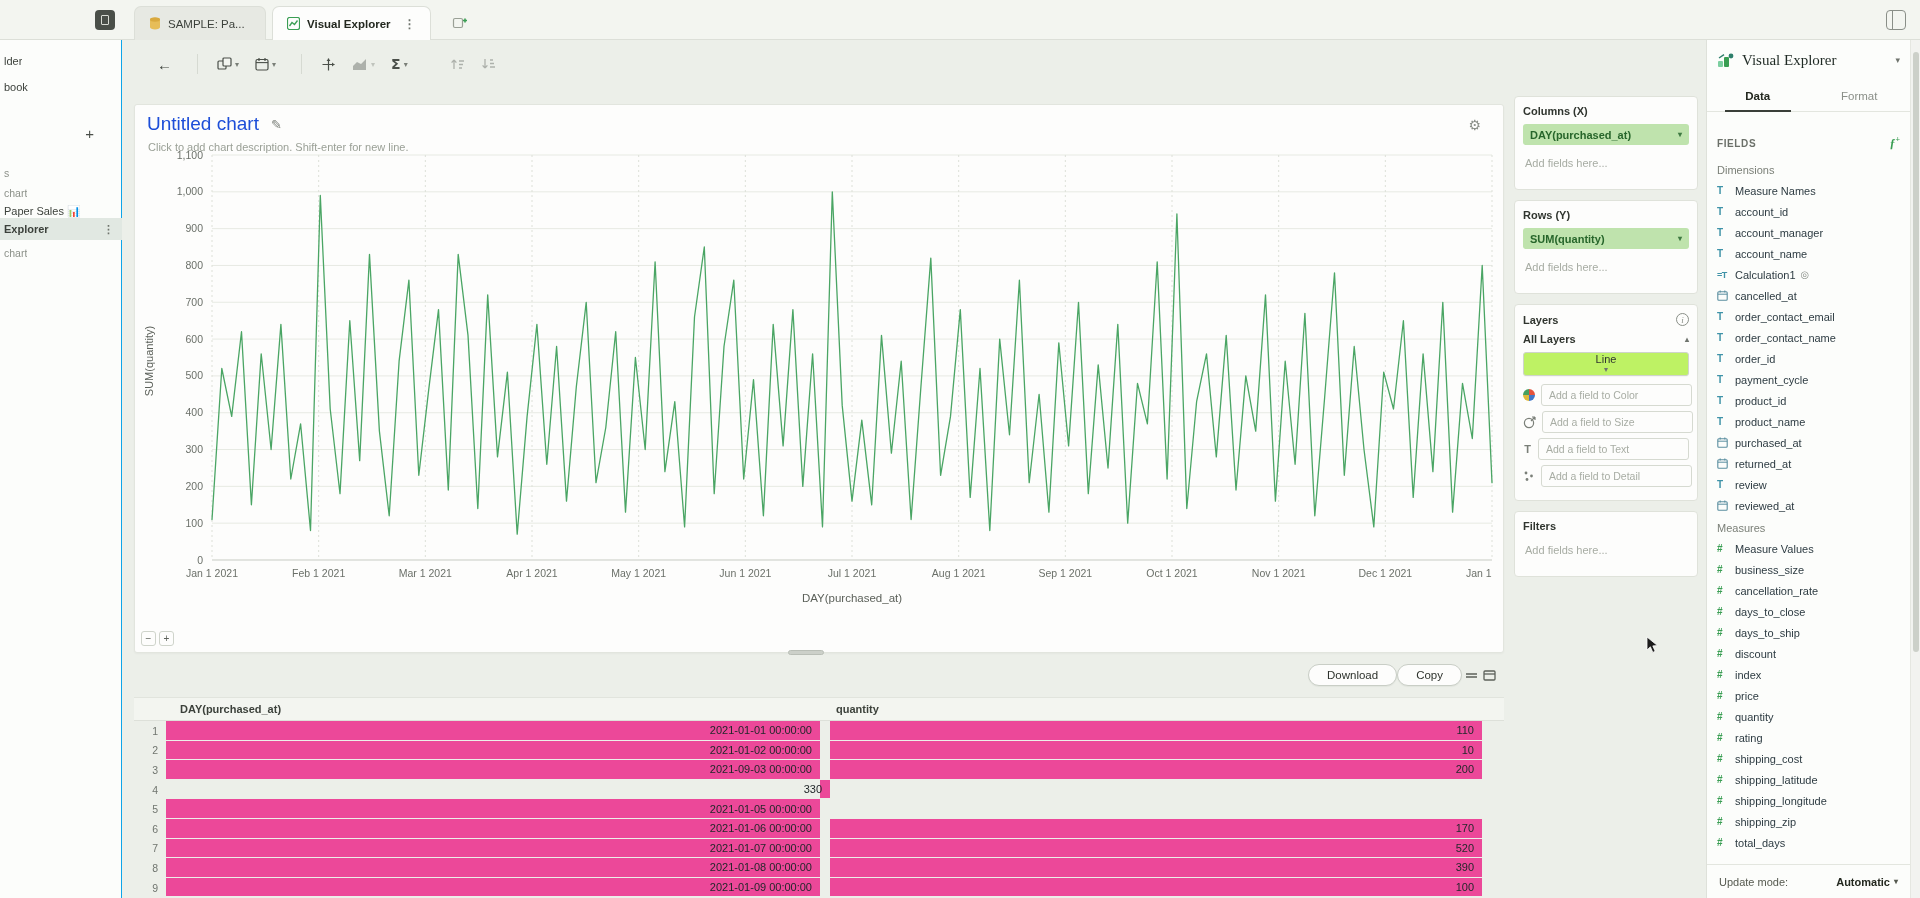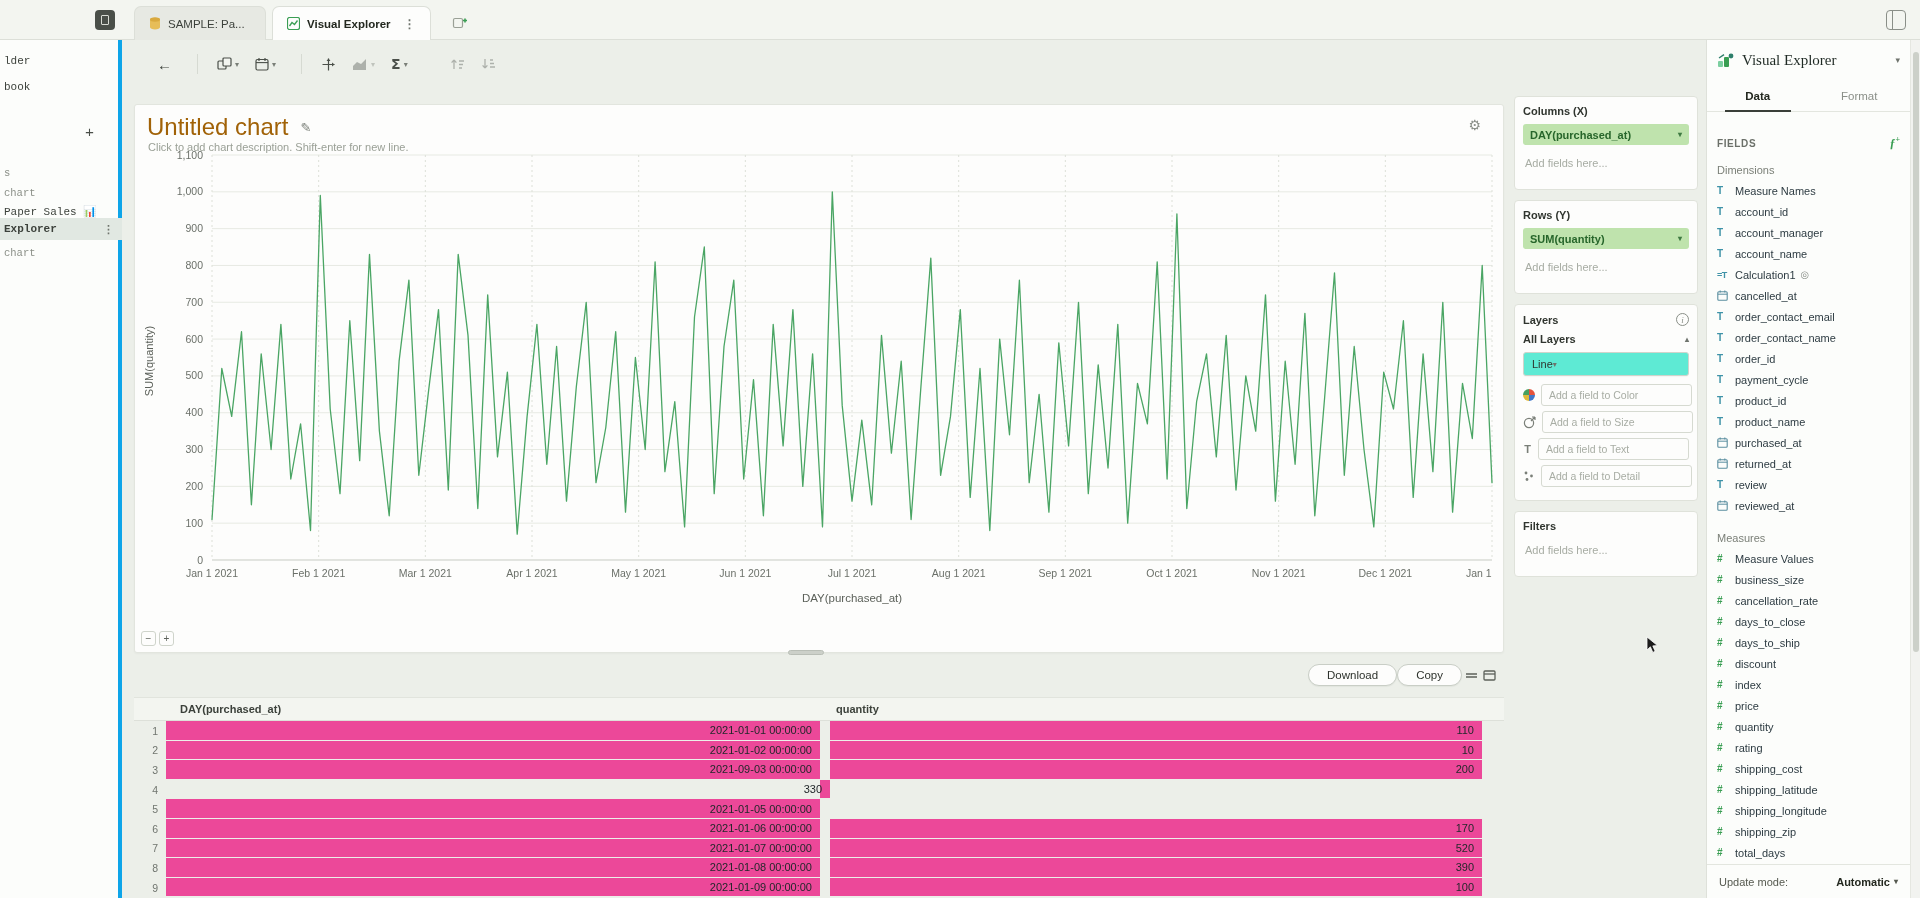--- a/index.html
+++ b/index.html
@@ -14,21 +14,21 @@
   .tb-right-icon { position:absolute; right:14px; top:10px; width:20px; height:20px; border:1.5px solid #8a8f88; border-radius:4px; display:flex; }
   .tb-right-icon .bar { width:6px; height:100%; border-right:1.5px solid #8a8f88; }
   .tabs { position:absolute; left:134px; top:6px; display:flex; align-items:flex-end; gap:6px; height:34px; }
   .tab { height:34px; display:flex; align-items:center; gap:7px; padding:0 14px; border-radius:7px 7px 0 0; font-size:11.5px; color:#3c413b; border:1px solid #dcdfd8; border-bottom:none; }
   .tab.inactive { background:#e7e9e3; width:132px; }
   .tab.active { background:#fdfdfc; font-weight:bold; color:#23281f; }
   .tab .kebab { color:#6f746d; font-size:12px; margin-left:6px; }
   .newtab { width:26px; height:24px; margin-left:10px; margin-bottom:5px; border-radius:4px; display:flex; align-items:center; justify-content:center; }
 
   
-  .sidebar { position:absolute; left:0; top:40px; width:122px; bottom:0; background:#fcfdfb; border-right:4px solid #0ea5e9;font-family:Liberation Mono, monospace; }
+  .sidebar { position:absolute; left:0; top:40px; width:122px; bottom:0; background:#fcfdfb; border-right:1px solid #0ea5e9; }
   .sb-row { position:absolute; left:0; width:122px; height:22px; display:flex; align-items:center; padding:0 8px 0 4px; font-size:11px; color:#3c413b; cursor:default; }
   .sb-row .sb-label { overflow:hidden; white-space:nowrap; }
   .sb-i0 { top:10px; }
   .sb-i1 { top:36px; }
   .sb-i2 { top:82px; justify-content:flex-end; font-size:15px; color:#4a4f49; padding-right:28px; }
   .sb-i3 { top:122px; color:#8b9088; font-size:10.5px; }
   .sb-i4 { top:142px; color:#8b9088; font-size:10.5px; }
   .sb-i5 { top:160px; }
   .sb-i6 { top:178px; background:#e1e8e2; justify-content:space-between; font-weight:bold; }
   .sb-i7 { top:202px; color:#8b9088; font-size:10.5px; }
@@ -40,21 +40,21 @@
   .tool svg { display:block; }
   .tool .chev { font-size:8px; color:#7a7f78; margin-left:3px; }
   .tool.muted { opacity:0.38; }
   .tdivider { width:1px; height:20px; background:#d6dad2; margin:0 14px; }
   .back-glyph { font-size:15px; color:#3c413b; }
   .sigma-glyph { font-size:14px; font-weight:bold; color:#4a4f49; font-family:"DejaVu Sans", sans-serif; }
 
   
   .chart-card { position:absolute; left:134px; top:104px; width:1370px; height:549px; background:#fdfdfc; border:1px solid #e2e5de; border-radius:3px; box-shadow:0 1px 2px rgba(40,50,40,0.04); }
   .chart-title-row { position:absolute; left:12px; top:8px; display:flex; align-items:center; gap:12px; }
-  .chart-title { font-size:24px; color:#a16207; }
+  .chart-title { font-size:19px; color:#1d4ed8; }
   .pencil { font-size:13px; color:#7a7f78; font-family:"DejaVu Sans", sans-serif; }
   .chart-desc { position:absolute; left:13px; top:36px; font-size:11px; color:#9aa096; }
   .gear { position:absolute; right:22px; top:12px; font-size:14px; color:#8a8f88; font-family:"DejaVu Sans", sans-serif; }
   .ylab { position:absolute; left:-66px; top:250px; width:160px; text-align:center; transform:rotate(-90deg); font-size:11px; color:#5c615a; }
   .zoombtns { position:absolute; left:6px; bottom:6px; display:flex; gap:3px; }
   .zoombtn { width:15px; height:15px; border:1px solid #cfd4cb; border-radius:3px; background:#fdfdfc; font-size:10px; color:#5c615a; display:flex; align-items:center; justify-content:center; line-height:1; }
   .resize-handle { position:absolute; left:788px; top:650px; width:36px; height:5px; border-radius:3px; background:#ccd0c9; border:1px solid #b9beb6; }
 
   
   .bottombar { position:absolute; left:134px; top:661px; width:1370px; height:28px; display:flex; justify-content:flex-end; align-items:center; gap:0; padding-right:6px; }
@@ -71,21 +71,21 @@
 
   
   .config { position:absolute; left:1506px; top:40px; width:200px; bottom:0; padding:56px 8px 0 8px; }
   .ccard { background:#fdfdfc; border:1px solid #dfe2da; border-radius:4px; padding:8px; margin-bottom:10px; }
   .ccard-title { font-size:11px; font-weight:bold; color:#30352f; margin-bottom:7px; display:flex; justify-content:space-between; align-items:center; }
   .pill { height:21px; background:#bfe3ad; border-radius:3px; display:flex; align-items:center; justify-content:space-between; padding:0 7px; font-size:11px; font-weight:bold; color:#27662b; margin-bottom:7px; }
   .pill .chev { font-size:8px; color:#3f7a42; }
   .dropzone { font-size:11px; color:#a7aca3; padding:5px 2px 12px 2px; }
   .layer-group { display:flex; justify-content:space-between; align-items:center; font-size:11px; font-weight:bold; color:#30352f; margin:2px 0 7px 0; }
   .layer-group .chev { font-size:8px; color:#6f746d; }
-  .mark-select { height:24px; border:1px solid #cfd4cb; border-radius:3px; background:#5eead4; display:flex; align-items:center; padding:0 8px; font-size:11px; color:#30352f; margin-bottom:8px; box-shadow:0 1px 1px rgba(40,50,40,0.04); }
+  .mark-select { height:24px; border:1px solid #cfd4cb; border-radius:3px; background:#bef264; display:flex; align-items:center; padding:0 8px; font-size:11px; color:#30352f; margin-bottom:8px; box-shadow:0 1px 1px rgba(40,50,40,0.04);flex-direction:column; }
   .mark-select .chev { font-size:8px; color:#6f746d; }
   .slot { display:flex; align-items:center; gap:6px; margin-bottom:5px; }
   .slot-icon { width:15px; display:flex; align-items:center; justify-content:center; font-size:10px; color:#7a7f78; }
   .color-wheel { width:12px; height:12px; border-radius:50%; background:conic-gradient(#e5533c 0 25%, #3f77c9 25% 50%, #e0b93a 50% 75%, #46a05e 75% 100%); }
   .slot input { flex:1; height:22px; border:1px solid #d6dad1; border-radius:3px; background:#fdfdfc; font-size:10.5px; padding:0 7px; color:#30352f; font-family:"Liberation Sans", sans-serif; }
   .slot input::placeholder { color:#a8ada4; }
   .info-circ { width:13px; height:13px; border-radius:50%; border:1px solid #8a8f88; color:#8a8f88; font-size:9px; display:flex; align-items:center; justify-content:center; font-weight:normal; font-style:italic; font-family:"Liberation Serif", serif; }
 
   
   .fields { position:absolute; left:1706px; top:40px; width:204px; bottom:0; background:#fcfdfb; border-left:1px solid #dee1da; }
@@ -94,21 +94,21 @@
   .fp-chev { font-size:9px; color:#6f746d; }
   .fp-tabs { height:32px; display:flex; border-bottom:1px solid #e3e6df; }
   .fp-tab { width:50%; display:flex; align-items:center; justify-content:center; font-size:11.5px; color:#8a8f88; position:relative; }
   .fp-tab.active { color:#23281f; font-weight:bold; }
   .fp-tab.active::after { content:""; position:absolute; left:18px; right:18px; bottom:-1px; height:2px; background:#3a3f39; }
   .fp-fields-row { height:30px; display:flex; align-items:center; justify-content:space-between; padding:0 10px; margin-top:16px; }
   .fp-fields-label { font-size:10px; font-weight:bold; letter-spacing:0.6px; color:#6b7069; }
   .fx-icon { color:#3a9e53; font-size:12px; font-family:"Liberation Serif", serif; font-style:italic; font-weight:bold; }
   .fx-icon sup { font-size:8px; font-style:normal; }
   .fp-section-label { font-size:11px; color:#7a7f77; padding:6px 10px 4px 10px; }
-  .fp-section-label.measures { margin-top:10px; }
+  .fp-section-label.measures { }
   .field-item { height:21px; display:flex; align-items:center; padding:0 10px; font-size:11px; color:#2d3b42; cursor:default; }
   .field-item .ficon { width:18px; font-size:10px; font-weight:bold; }
   .ficon.text { color:#3f93a8; }
   .ficon.calc { color:#3f93a8; font-size:9px; letter-spacing:-0.5px; }
   .ficon.hash { color:#3a9e53; }
   .ficon svg { display:block; }
   .fbadge { margin-left:5px; color:#8a8f88; font-size:10px; font-family:"DejaVu Sans", sans-serif; }
   .update-bar { position:absolute; left:0; right:0; bottom:0; height:34px; border-top:1px solid #e3e6df; background:#fcfdfb; display:flex; align-items:center; padding:0 12px; gap:8px; }
   .um-label { font-size:11px; color:#55594f; }
   .um-value { font-size:11px; font-weight:bold; color:#23281f; display:flex; align-items:center; gap:4px; margin-left:auto; }

